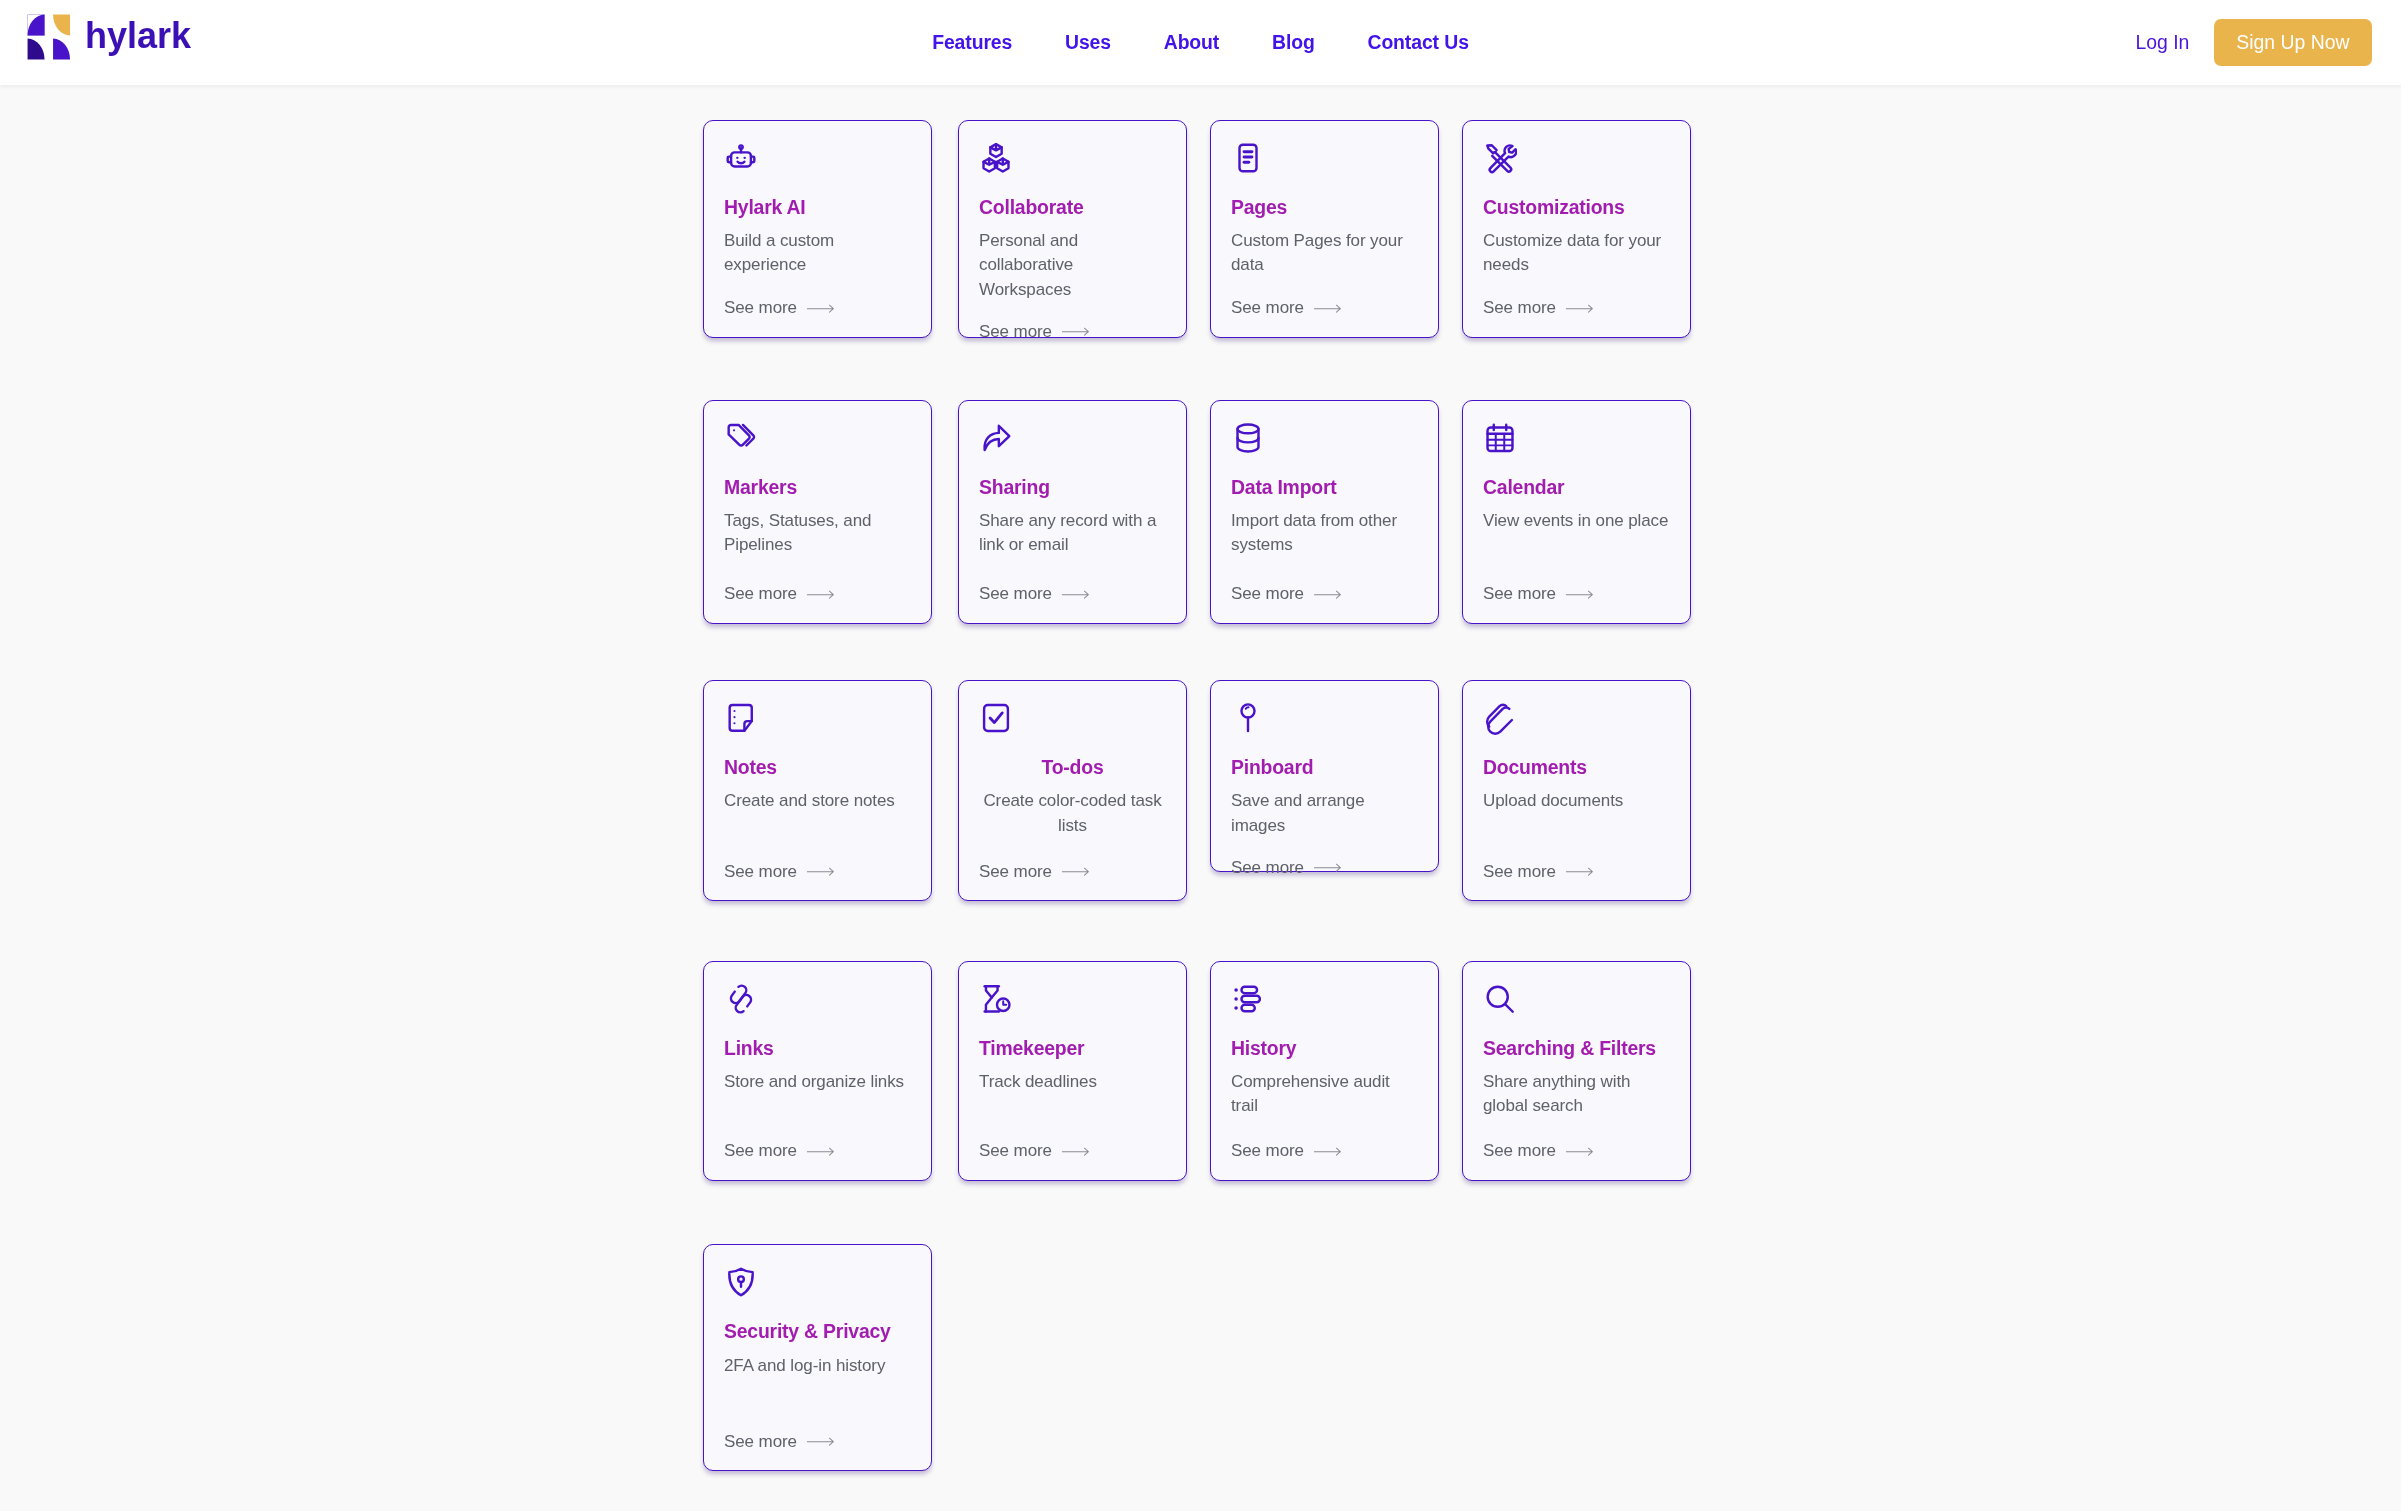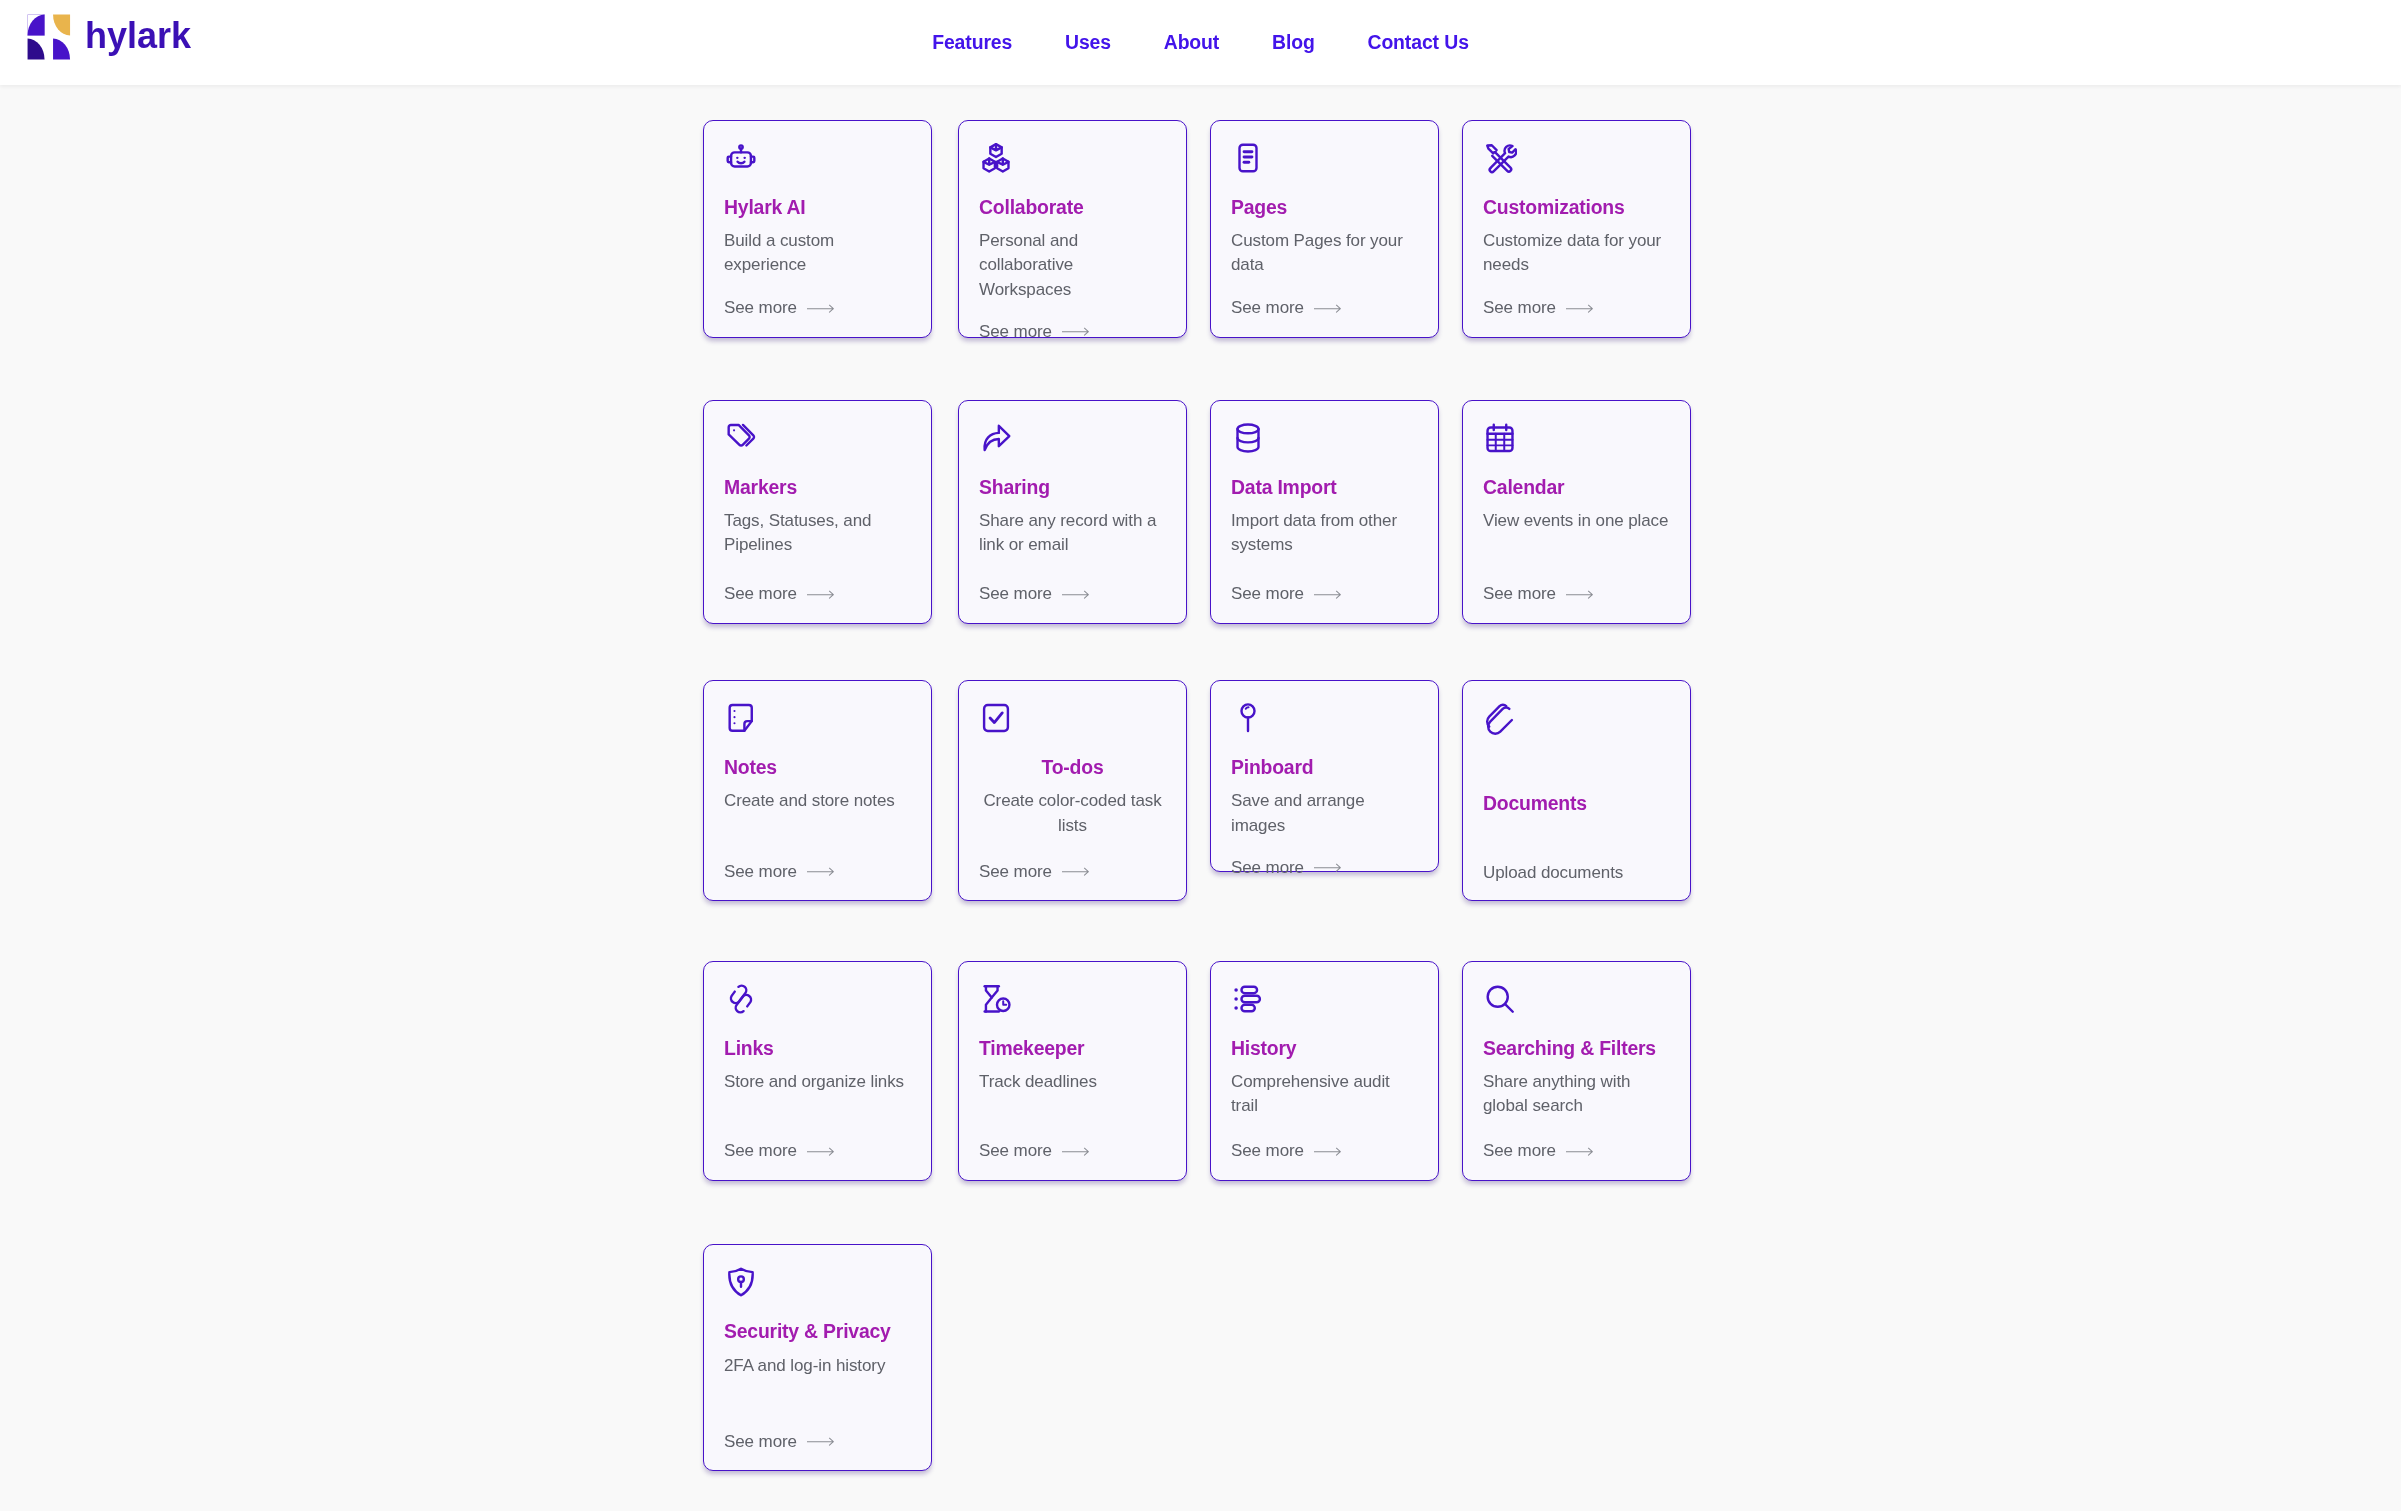--- a/index.html
+++ b/index.html
@@ -157,20 +157,24 @@
   </div>
 
   <nav class="nav">
     <a class="nav-link" href="#">Features</a>
     <a class="nav-link" href="#">Uses</a>
     <a class="nav-link" href="#">About</a>
     <a class="nav-link" href="#">Blog</a>
     <a class="nav-link" href="#">Contact Us</a>
   </nav>
 
+  <div class="auth">
+    <a class="login-link" href="#">Log In</a>
+    <button class="signup-btn">Sign Up Now</button>
+  </div>
 </div>
 
 <div class="grid">
 
   <div class="row r1">
 
     <div class="card c0" style="height:218px;">
       <svg class="card-icon" viewBox="0 0 24 24" fill="none" stroke="#4813c9" stroke-width="1.7" stroke-linecap="round" stroke-linejoin="round">
         <rect x="5" y="8" width="14" height="10" rx="2.5"></rect>
         <path d="M12 5.5 V8"></path>
@@ -366,21 +370,21 @@
       <div class="card-desc">Save and arrange images</div>
       <div class="spacer"></div>
       <div class="card-more">
         <span>See more</span>
         <svg class="arrow-svg" width="31" height="9.3" viewBox="0 0 40 12">
             <path d="M0 6 H34 M29 1.5 L34 6 L29 10.5" stroke="#8a8c93" stroke-width="1.3" fill="none" stroke-linecap="round" stroke-linejoin="round"></path>
           </svg>
       </div>
     </div>
 
-    <div class="card c3" style="height:221px; top:-3.9px;gap:36px;">
+    <div class="card c3" style="height:221px; top:-3.9px;">
       <svg class="card-icon" viewBox="0 0 24 24" fill="none" stroke="#4813c9" stroke-width="1.7" stroke-linecap="round" stroke-linejoin="round">
         <path d="M18.6 5.6 a3.3 3.3 0 0 0 -4.7 0 L5.1 14.5 a5 5 0 0 0 7.1 7.1 l8.2 -8.2"></path>
         <path d="M16.4 3.6 a3.3 3.3 0 0 0 -4.7 0 L4.4 11 a5 5 0 0 0 0 7.1"></path>
       </svg>
       <div class="card-title">Documents</div>
       <div class="card-desc">Upload documents</div>
       <div class="spacer"></div>
       <div class="card-more">
         <span>See more</span>
         <svg class="arrow-svg" width="31" height="9.3" viewBox="0 0 40 12">

